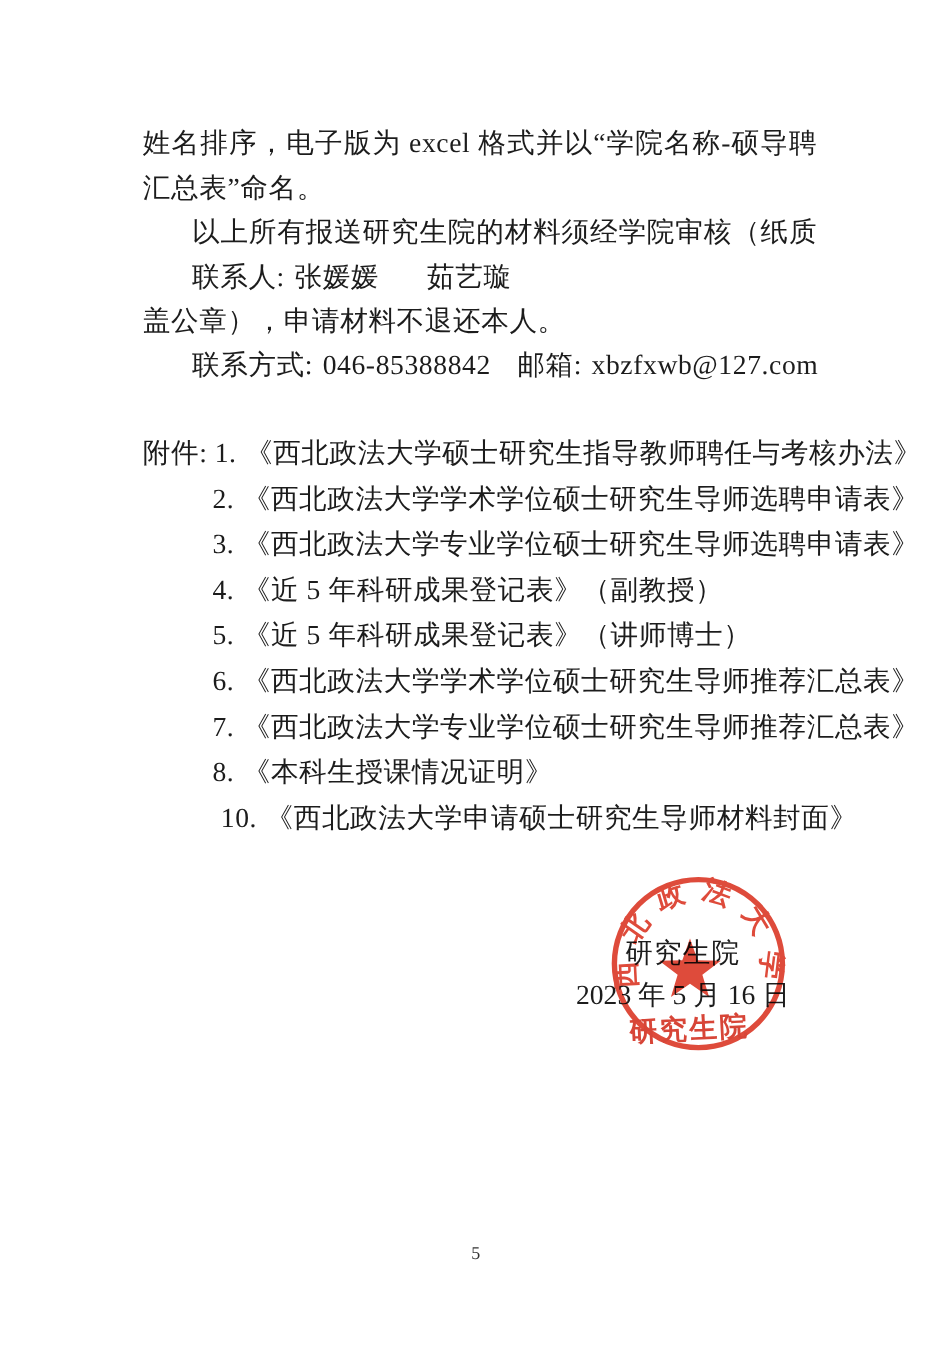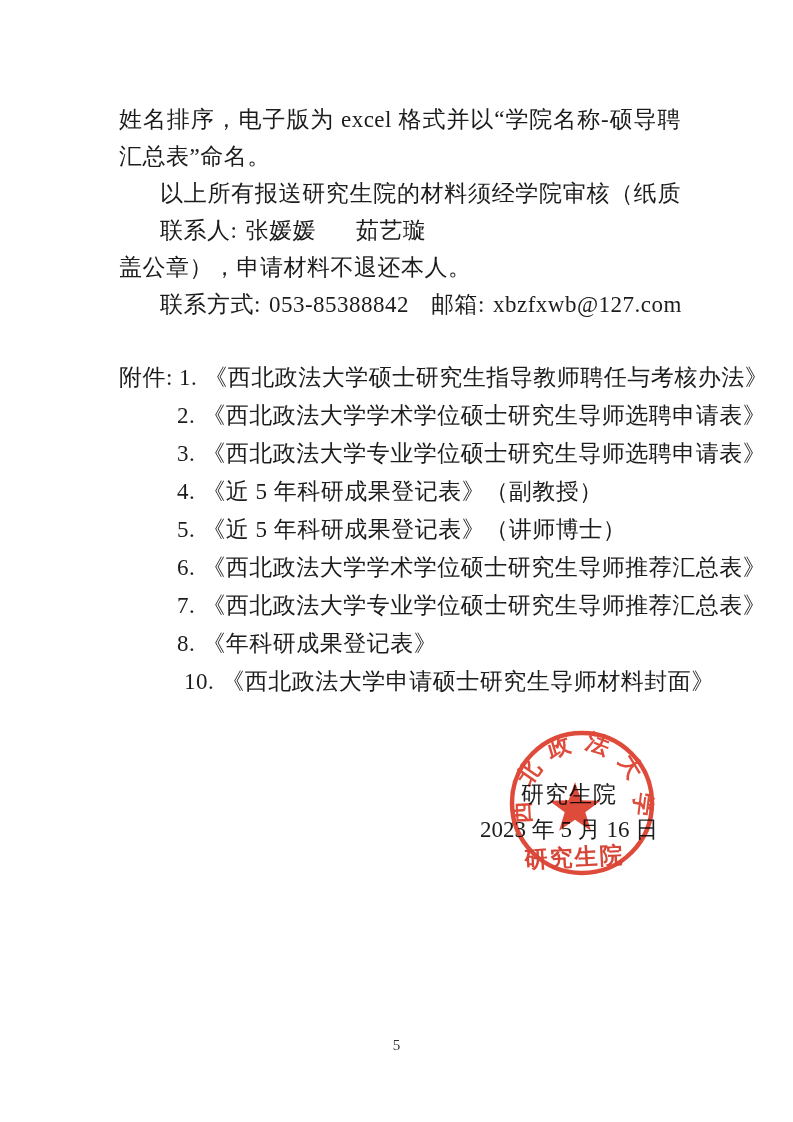--- a/index.html
+++ b/index.html
@@ -97,35 +97,35 @@
 
   <div class="bodytext">
     <div class="line fill">姓名排序，电子版为 excel 格式并以“学院名称-硕导聘任</div>
     <div class="line">汇总表”命名。</div>
     <div class="line fill"><span class="indent" style="padding-left:41px;">以上所有报送研究生院的材料须经学院审核（纸质版加</span></div>
     <div class="line indent">
       <span>联系人:</span><span class="label-gap"></span><span>张媛媛</span><span class="name-gap"></span><span>茹艺璇</span>
     </div>
     <div class="line">盖公章），申请材料不退还本人。</div>
     <div class="line indent">
-      <span>联系方式:</span><span class="label-gap"></span><span>053-85388842</span><span class="phone-gap"></span><span>邮箱:</span><span class="label-gap"></span><span>xbzfxwb@127.com</span>
+      <span>联系方式:</span><span class="label-gap"></span><span>046-85388842</span><span class="phone-gap"></span><span>邮箱:</span><span class="label-gap"></span><span>xbzfxwb@127.com</span>
     </div>
   </div>
 
   <div class="attachments">
     <div class="att-line">
       <span class="att-label">附件:</span><span class="att-num">1.</span><span>《西北政法大学硕士研究生指导教师聘任与考核办法》</span>
     </div>
     <div class="att-line"><span class="att-rest att-num">2.</span><span>《西北政法大学学术学位硕士研究生导师选聘申请表》</span></div>
     <div class="att-line"><span class="att-rest att-num">3.</span><span>《西北政法大学专业学位硕士研究生导师选聘申请表》</span></div>
     <div class="att-line"><span class="att-rest att-num">4.</span><span>《近 5 年科研成果登记表》（副教授）</span></div>
     <div class="att-line"><span class="att-rest att-num">5.</span><span>《近 5 年科研成果登记表》（讲师博士）</span></div>
     <div class="att-line"><span class="att-rest att-num">6.</span><span>《西北政法大学学术学位硕士研究生导师推荐汇总表》</span></div>
     <div class="att-line"><span class="att-rest att-num">7.</span><span>《西北政法大学专业学位硕士研究生导师推荐汇总表》</span></div>
-    <div class="att-line"><span class="att-rest att-num">8.</span><span>《年科研成果登记表》</span></div>
+    <div class="att-line"><span class="att-rest att-num">8.</span><span>《本科生授课情况证明》</span></div>
     <div class="att-line"><span class="att-rest-wide att-num">10.</span><span>《西北政法大学申请硕士研究生导师材料封面》</span></div>
   </div>
 
   <div class="sig-org">研究生院</div>
   <div class="sig-date">2023 年 5 月 16 日</div>
 
   <div class="seal">
     <svg viewBox="0 0 157 157" xmlns="http://www.w3.org/2000/svg">
       <defs>
         <path id="sealArc" d="M 30 99.4 A 53 53 0 1 1 126 99.4" fill="none"></path>

